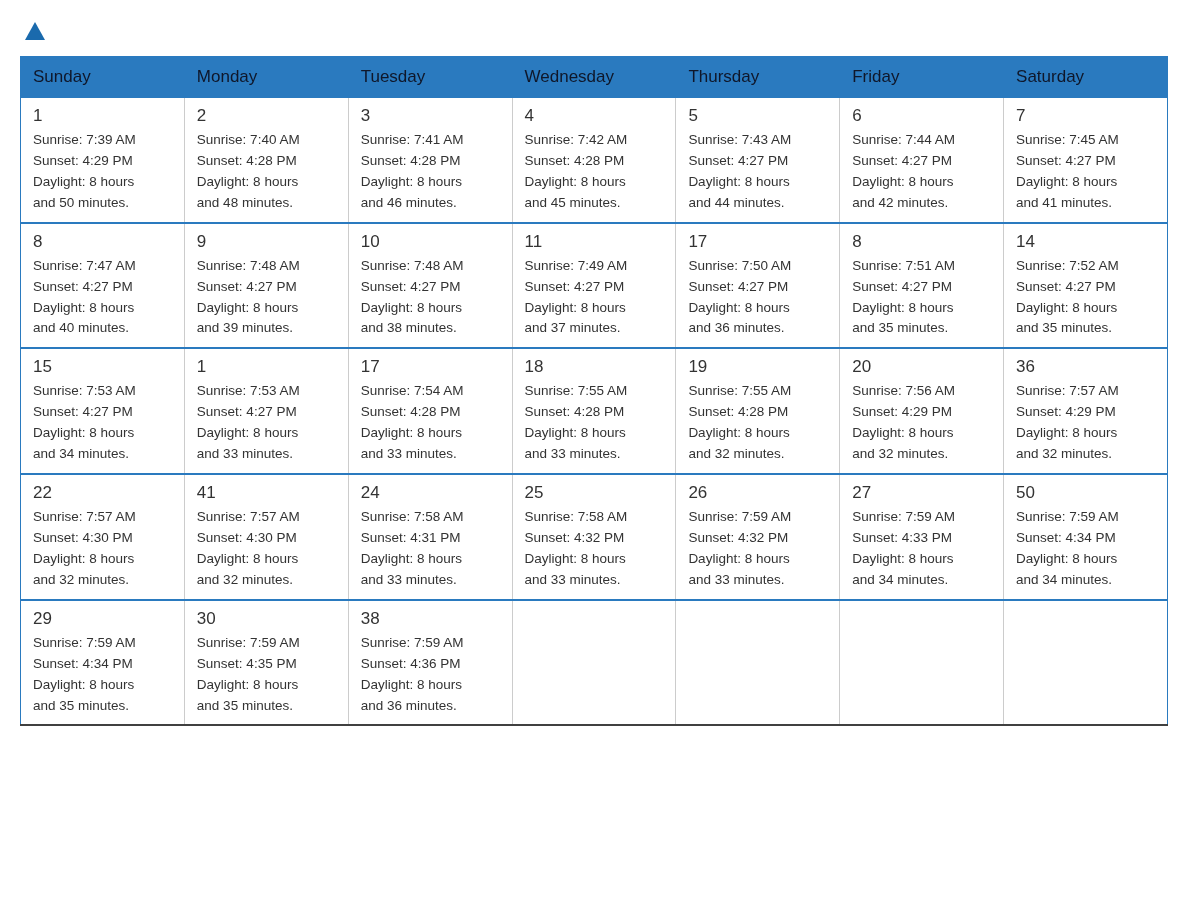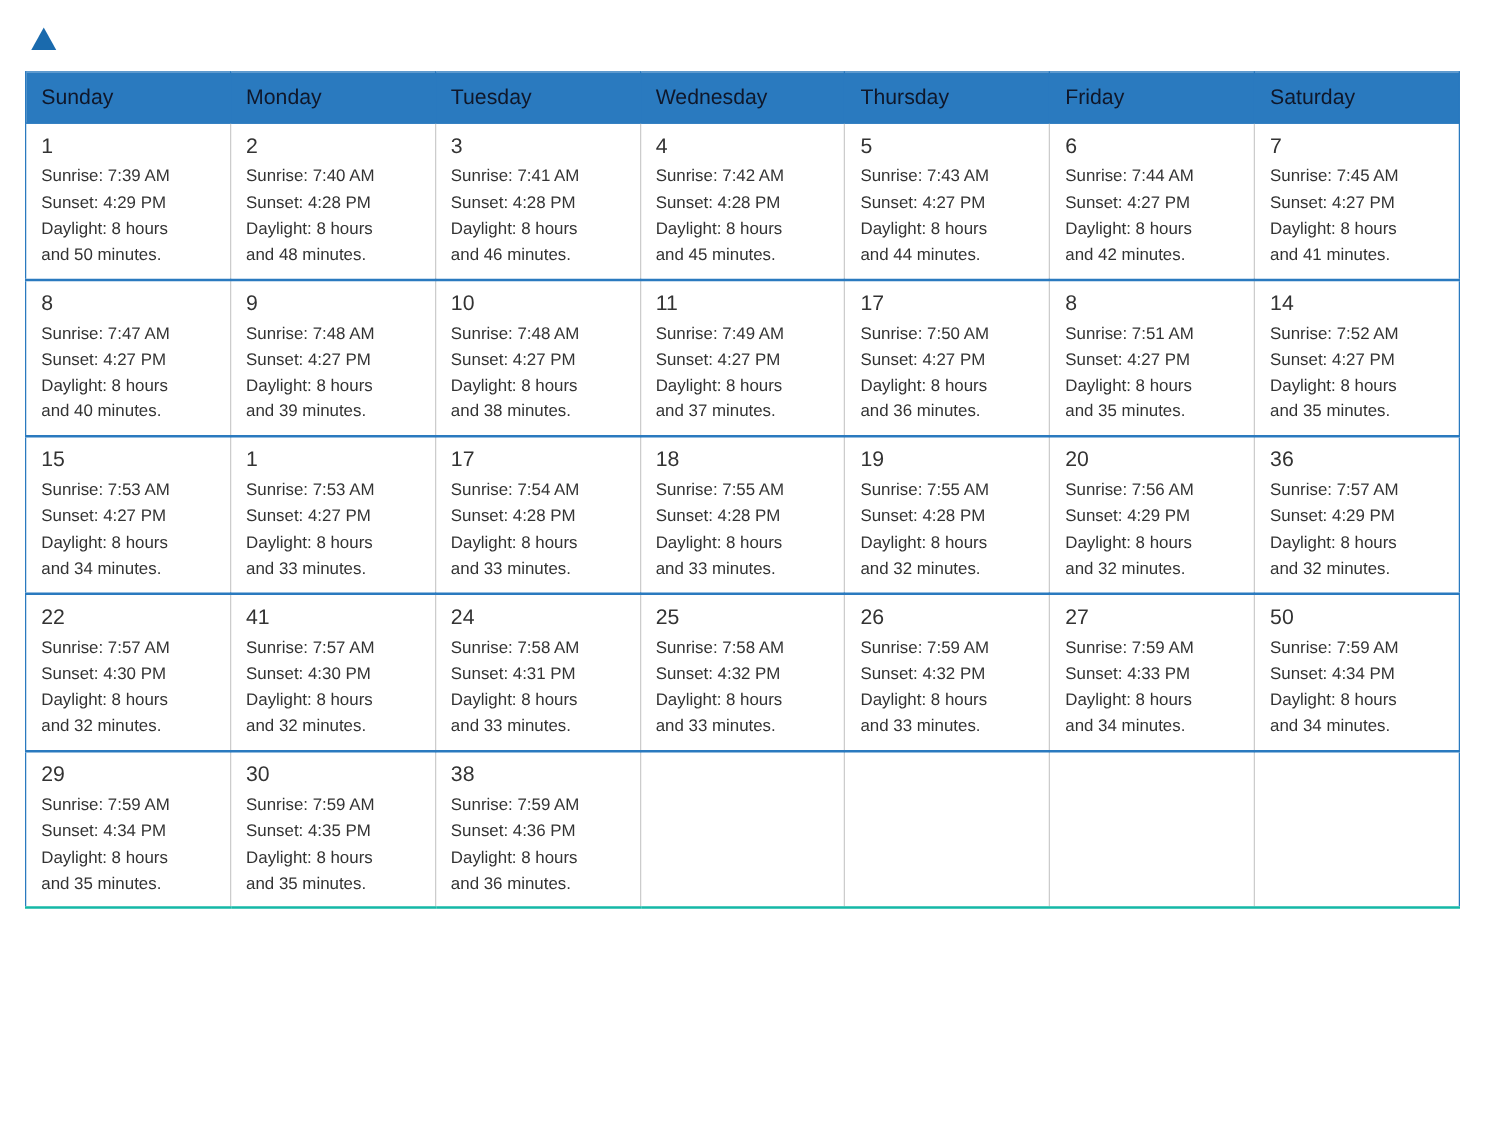--- a/index.html
+++ b/index.html
@@ -94,21 +94,21 @@
     }
     .day-info {
       font-size: 13.5px;
       line-height: 1.55;
       color: #333;
     }
     .empty-cell {
       background: #fff;
     }
     .calendar tbody tr:last-child td {
-      border-bottom: 2px solid #14b8a6;
+      border-bottom: 2px solid #404040;
     }
   </style>
 </head>
 <body>
 
 <div class="header">
   <div class="logo">
     <div class="logo-line">
       <span class="logo-general"></span>
       <span style="display:inline-block;margin-left:4px;">

